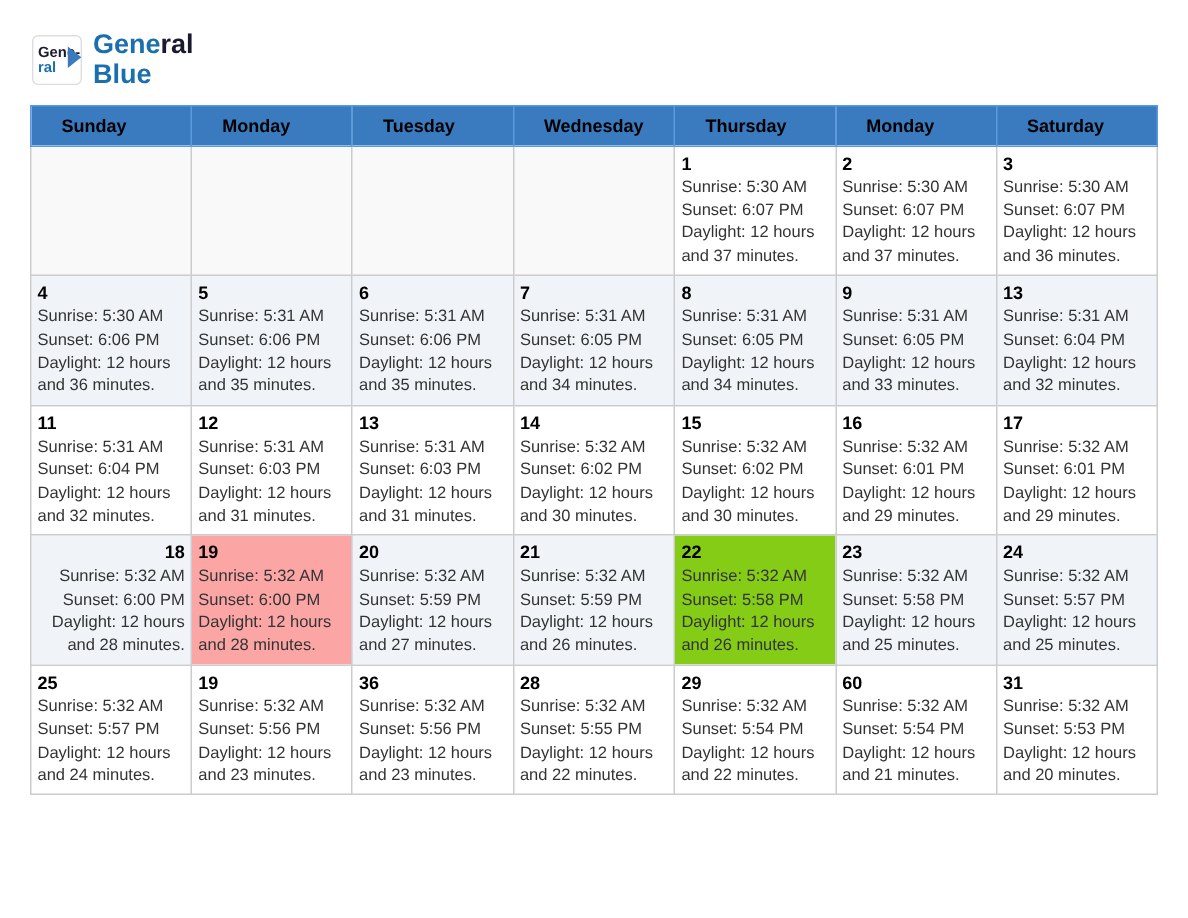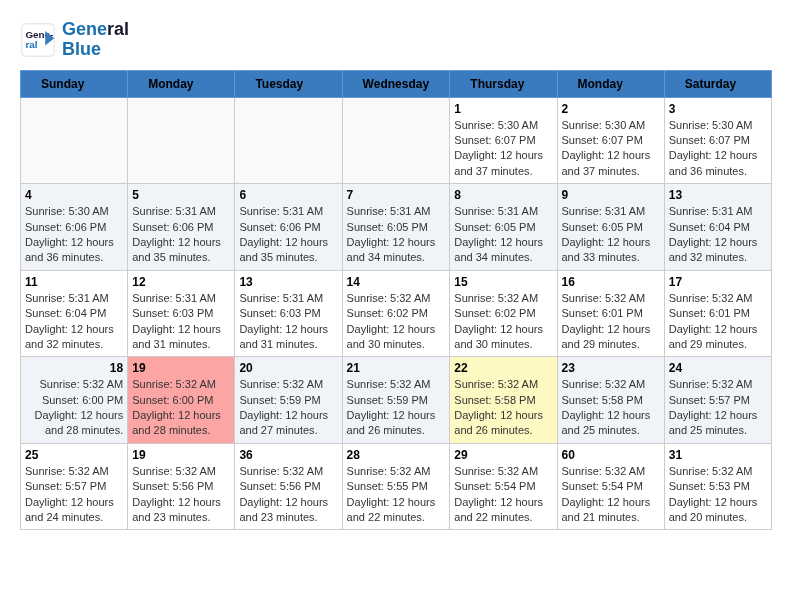--- a/index.html
+++ b/index.html
@@ -274,21 +274,21 @@
 Daylight: 12 hours
 and 27 minutes.</div>
         </td>
         <td style="background: rgb(240, 244, 248);">
           <span class="day-num">21</span>
           <div class="day-info">Sunrise: 5:32 AM
 Sunset: 5:59 PM
 Daylight: 12 hours
 and 26 minutes.</div>
         </td>
-        <td style="background: #fef9c3;">
+        <td style="background: #84cc16;">
           <span class="day-num">22</span>
           <div class="day-info">Sunrise: 5:32 AM
 Sunset: 5:58 PM
 Daylight: 12 hours
 and 26 minutes.</div>
         </td>
         <td style="background: rgb(240, 244, 248);">
           <span class="day-num">23</span>
           <div class="day-info">Sunrise: 5:32 AM
 Sunset: 5:58 PM

